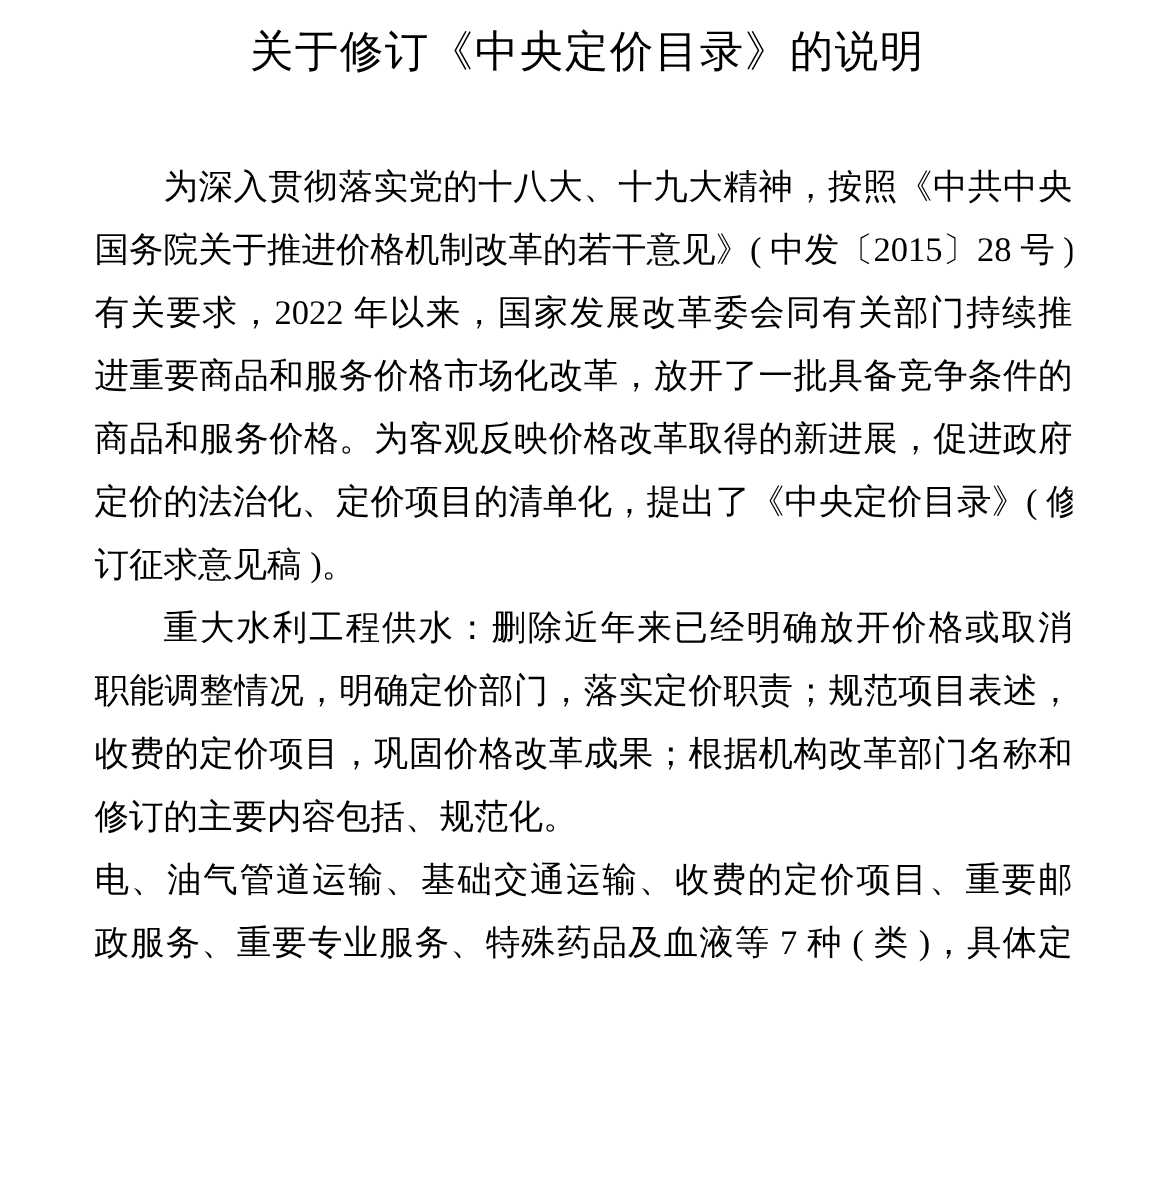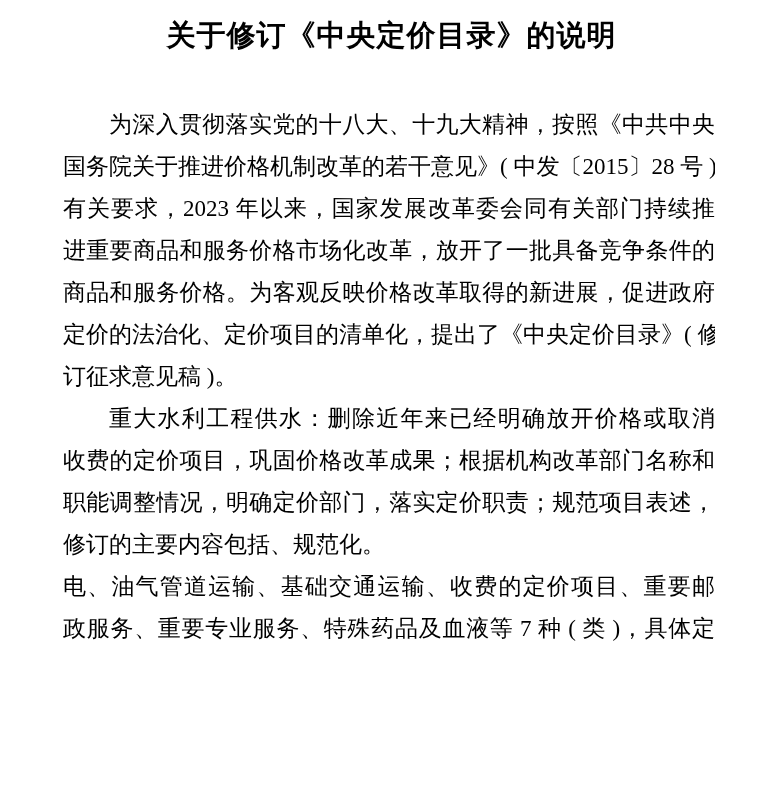--- a/index.html
+++ b/index.html
@@ -12,21 +12,21 @@
     background: #ffffff;
     color: #000000;
     font-family: "Liberation Serif", "DejaVu Serif", serif;
     overflow: hidden;
   }
   .doc-title {
     padding-top: 18px;
     text-align: center;
     font-size: 29px;
     line-height: 34px;
-    font-weight: bold;
+    font-weight: normal;
     letter-spacing: 1px;
   }
   .doc-body {
     margin-top: 52px;
     padding-left: 63px;
     padding-right: 68px;
     font-size: 23px;
   }
   .para { margin: 0; }
   .line {
@@ -45,31 +45,31 @@
 
 <div class="page">
 
   <h1 class="doc-title">关于修订《中央定价目录》的说明</h1>
 
   <div class="doc-body">
 
     <div class="para">
       <div class="line indent">为深入贯彻落实党的十八大、十九大精神，按照《中共中央</div>
       <div class="line">国务院关于推进价格机制改革的若干意见》( 中发〔2015〕28 号 )</div>
-      <div class="line">有关要求，2023 年以来，国家发展改革委会同有关部门持续推</div>
+      <div class="line">有关要求，2022 年以来，国家发展改革委会同有关部门持续推</div>
       <div class="line">进重要商品和服务价格市场化改革，放开了一批具备竞争条件的</div>
       <div class="line">商品和服务价格。为客观反映价格改革取得的新进展，促进政府</div>
       <div class="line">定价的法治化、定价项目的清单化，提出了《中央定价目录》( 修</div>
       <div class="line para-last">订征求意见稿 )。</div>
     </div>
 
     <div class="para">
       <div class="line indent">重大水利工程供水：删除近年来已经明确放开价格或取消</div>
+      <div class="line">职能调整情况，明确定价部门，落实定价职责；规范项目表述，</div>
       <div class="line">收费的定价项目，巩固价格改革成果；根据机构改革部门名称和</div>
-      <div class="line">职能调整情况，明确定价部门，落实定价职责；规范项目表述，</div>
       <div class="line para-last">修订的主要内容包括、规范化。</div>
     </div>
 
     <div class="para">
       <div class="line">电、油气管道运输、基础交通运输、收费的定价项目、重要邮</div>
       <div class="line">政服务、重要专业服务、特殊药品及血液等 7 种 ( 类 )，具体定</div>
     </div>
 
   </div>
 </div>

